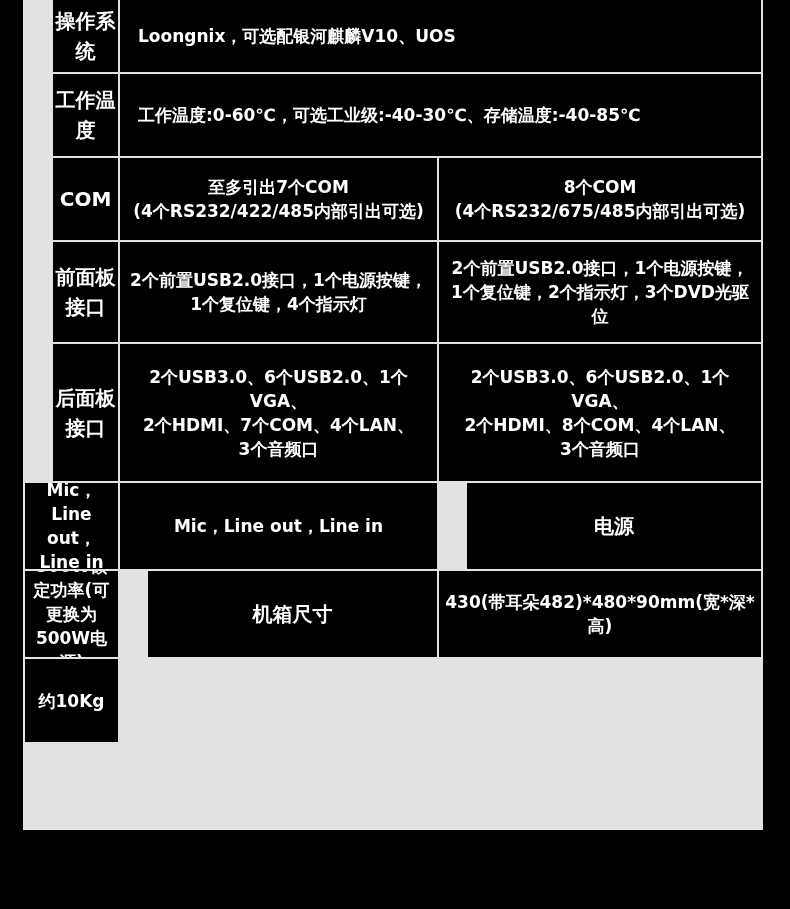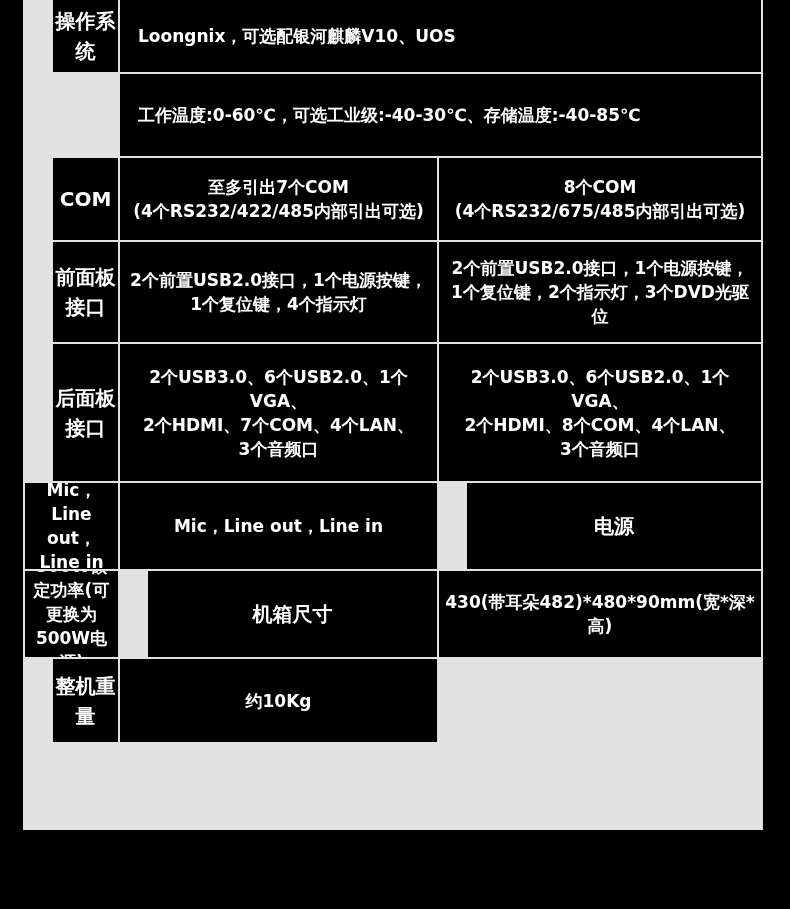--- a/index.html
+++ b/index.html
@@ -55,20 +55,21 @@
   }
 </style>
 </head>
 <body>
 
 <div class="spec-table">
 
   <div class="cell label">操作系统</div>
   <div class="cell span2">Loongnix，可选配银河麒麟V10、UOS</div>
 
+  <div class="cell label">工作温度</div>
   <div class="cell span2">工作温度:0-60℃，可选工业级:-40-30℃、存储温度:-40-85℃</div>
 
   <div class="cell label">COM</div>
   <div class="cell">至多引出7个COM
 (4个RS232/422/485内部引出可选)</div>
   <div class="cell">8个COM
 (4个RS232/675/485内部引出可选)</div>
 
   <div class="cell label">前面板
 接口</div>
@@ -88,16 +89,15 @@
 
   <div class="cell">Mic，Line out，Line in</div>
   <div class="cell">Mic，Line out，Line in</div>
 
   <div class="cell label">电源</div>
   <div class="cell">300W额定功率(可更换为500W电源)</div>
 
   <div class="cell label">机箱尺寸</div>
   <div class="cell">430(带耳朵482)*480*90mm(宽*深*高)</div>
 
-  <div class="cell label">整机重量</div>
   <div class="cell">约10Kg</div>
 
 </div>
 
 </body></html>

